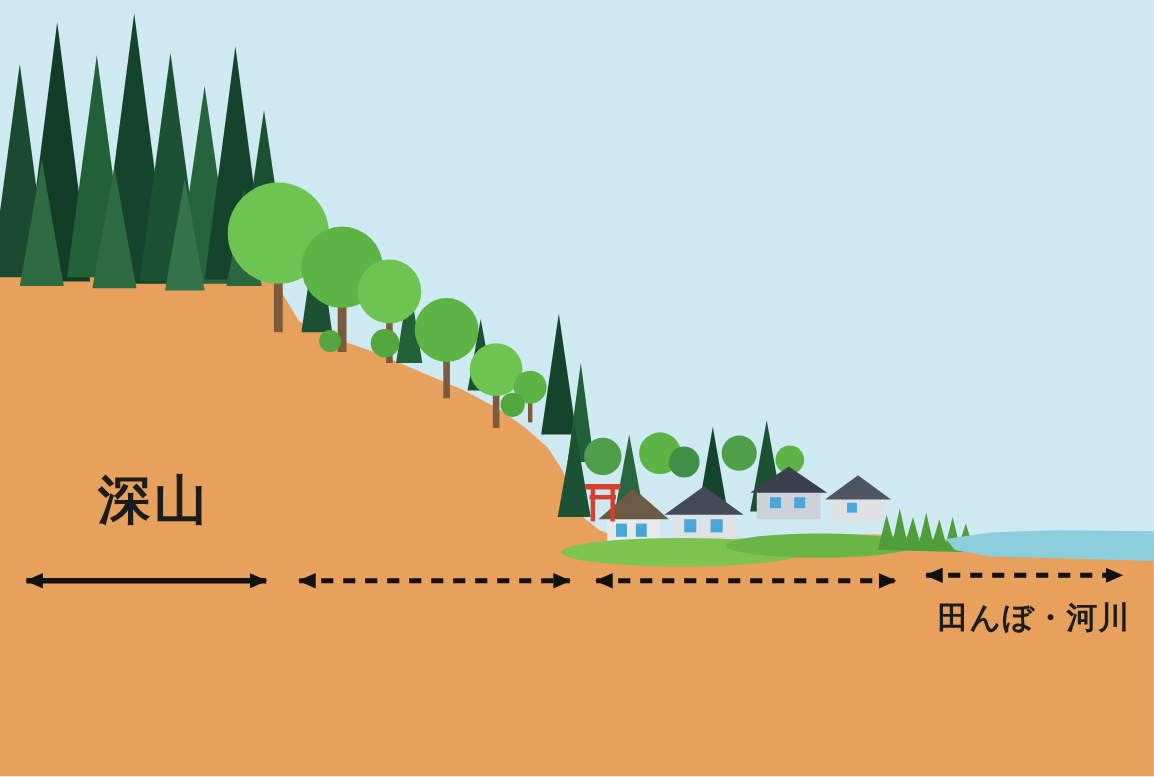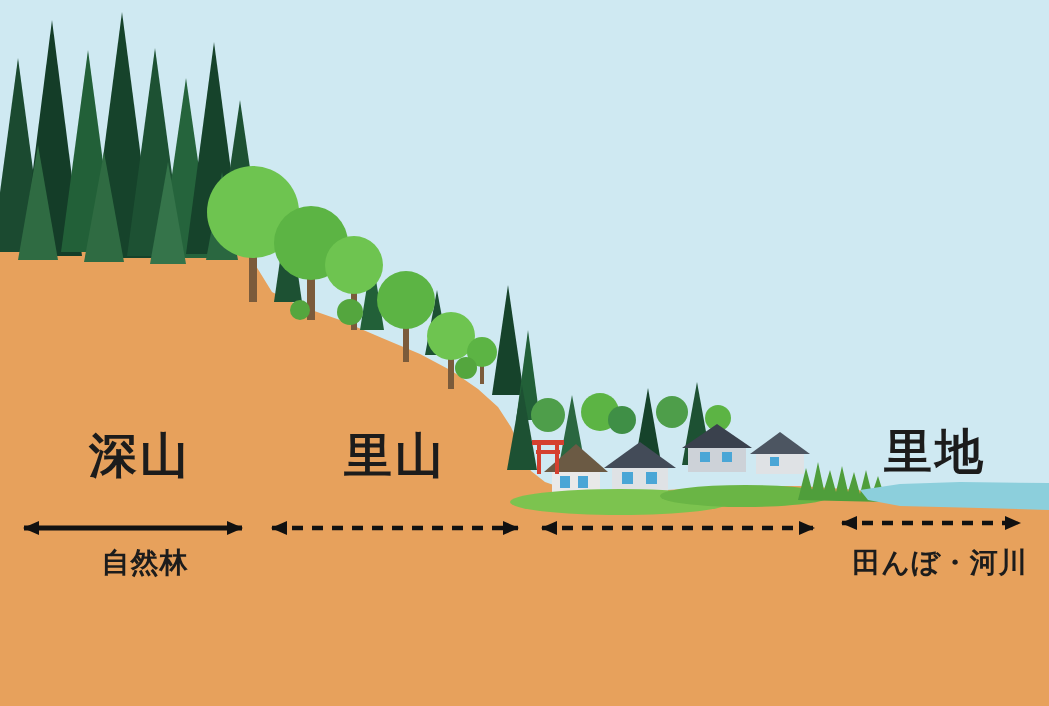--- a/index.html
+++ b/index.html
@@ -159,19 +159,16 @@
         <path d="M16,0 L0,7 L16,14 Z" class="arrow-head"></path>
       </marker>
     </defs>
     <line class="arrow-line" x1="24" y1="528" x2="242" y2="528" stroke-width="5" marker-start="url(#ah-l)" marker-end="url(#ah-r)"></line>
     <line class="arrow-line" x1="272" y1="528" x2="518" y2="528" stroke-width="4.5" marker-start="url(#ah-l)" marker-end="url(#ah-r)" stroke-dasharray="11 9"></line>
     <line class="arrow-line" x1="542" y1="528" x2="814" y2="528" stroke-width="4.5" marker-start="url(#ah-l)" marker-end="url(#ah-r)" stroke-dasharray="11 9"></line>
     <line class="arrow-line" x1="842" y1="523" x2="1020" y2="523" stroke-width="4.5" marker-start="url(#ah-l)" marker-end="url(#ah-r)" stroke-dasharray="11 9"></line>
   </svg>
 
   <div class="zone-label main-label lbl-miyama">深山</div>
-  <div class="zone-label main-label lbl-satoyama">里山</div>
-  <div class="zone-label main-label lbl-satochi">里地</div>
 
-  <div class="zone-label sub-label sub-miyama">自然林</div>
   <div class="zone-label sub-label sub-satochi">田んぼ・河川</div>
 
 </div>
 
 </body></html>

